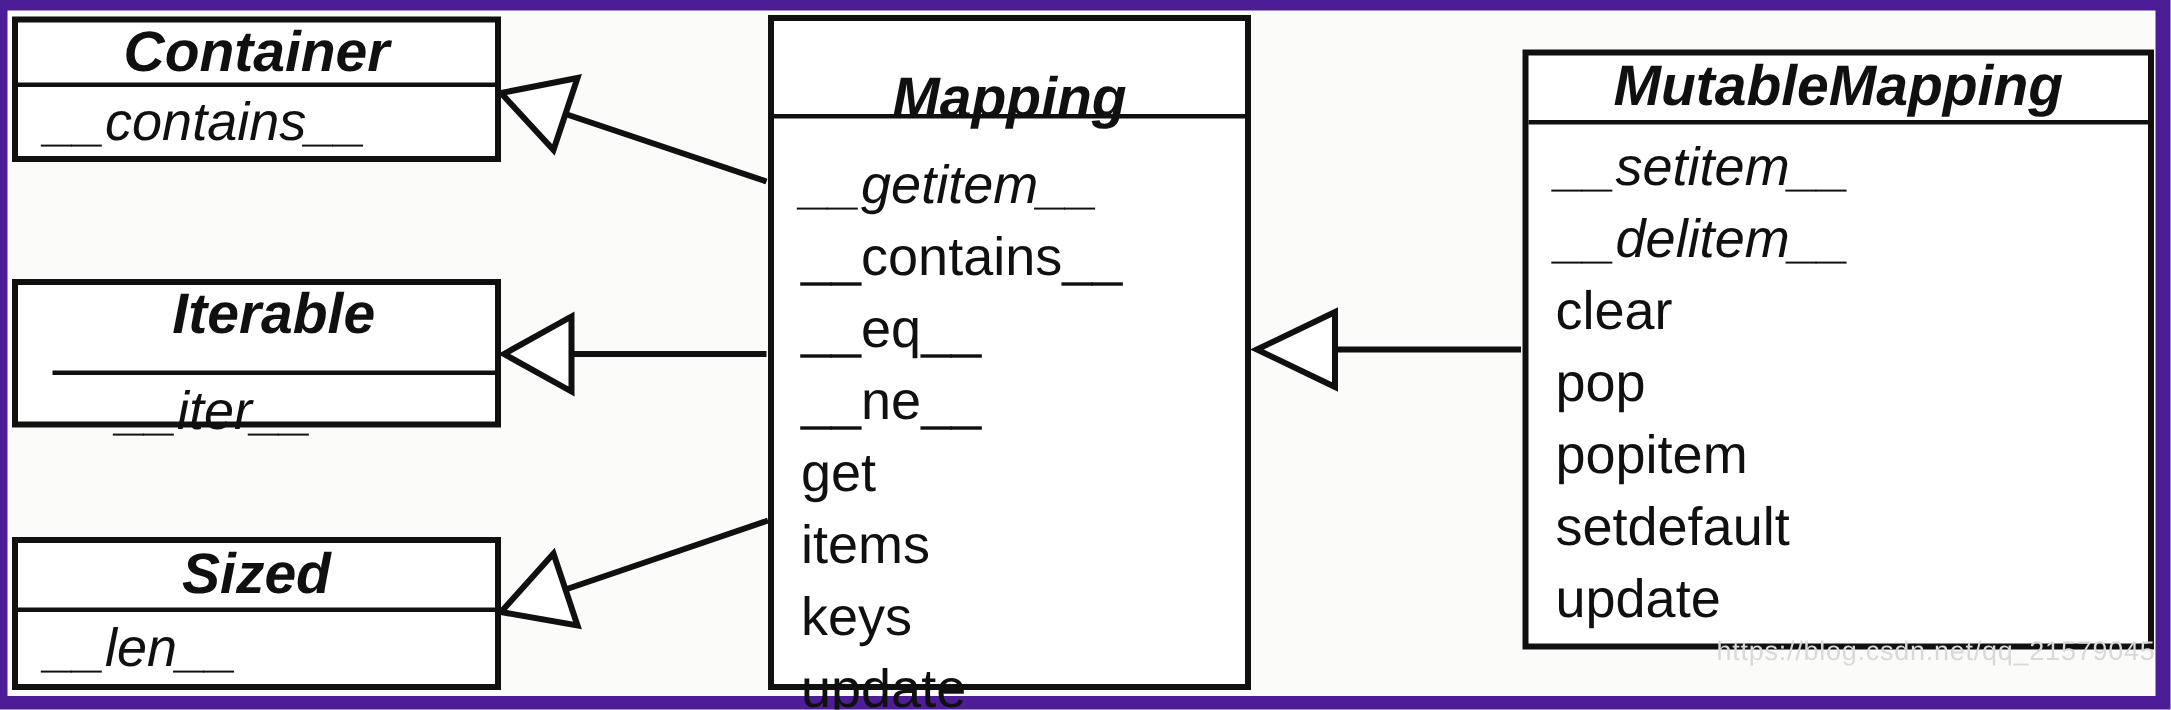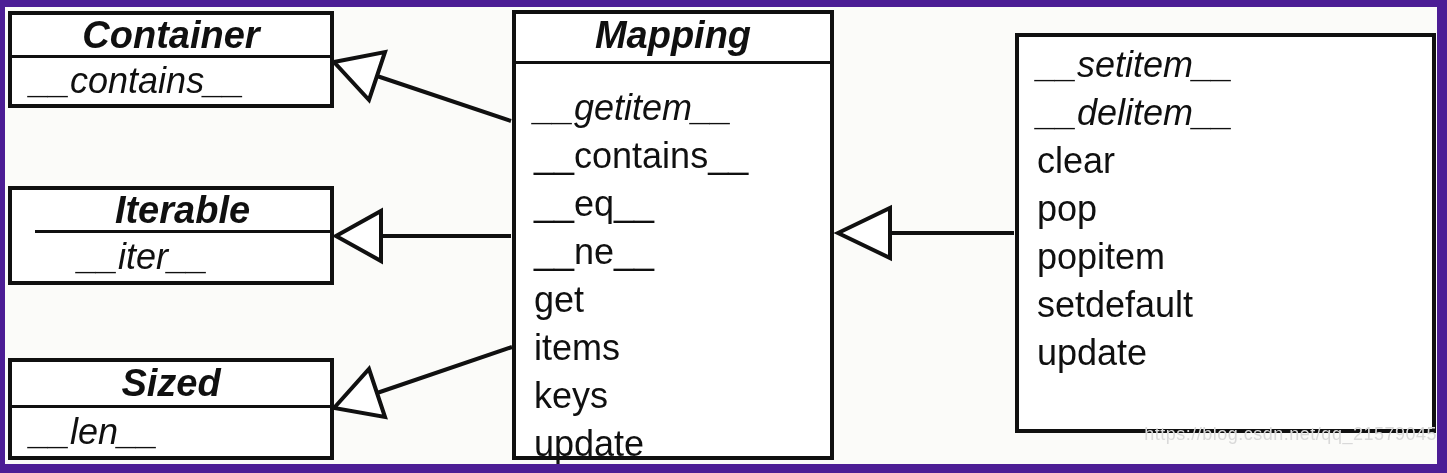--- a/index.html
+++ b/index.html
@@ -47,27 +47,27 @@
     overflow: visible;
   }
   .member { font-style: normal; }
   .member.abstract { font-style: italic; }
 
   
   .box-container       { left: 8px;    top: 11px;  width: 326px; height: 97px;  }
   .box-container  .class-title   { height: 43px; line-height: 40px; }
   .box-container  .class-members { line-height: 45px; }
   .box-iterable        { left: 8px;    top: 186px; width: 326px; height: 99px;  }
-  .box-iterable   .class-title   { height: 43px; line-height: 40px; margin-left: 23px; }
+  .box-iterable   .class-title   { height: 60px; line-height: 40px; margin-left: 23px; }
   .box-iterable   .class-members { line-height: 47px; margin-left: 48px; }
   .box-sized           { left: 8px;    top: 358px; width: 326px; height: 102px; }
   .box-sized      .class-title   { height: 46px; line-height: 43px; }
   .box-sized      .class-members { line-height: 47px; }
   .box-mapping         { left: 512px;  top: 10px;  width: 322px; height: 450px; }
-  .box-mapping    .class-title   { height: 50px; line-height: 42px; }
+  .box-mapping    .class-title   { height: 34px; line-height: 42px; margin-top: 31px; }
   .box-mapping    .class-members { padding-top: 20px; line-height: 48px; }
   .box-mutable-mapping { left: 1015px; top: 33px;  width: 421px; height: 400px; }
   .box-mutable-mapping .class-title   { height: 46px; line-height: 43px; }
   .box-mutable-mapping .class-members { padding-top: 4px; line-height: 48px; }
 
   .watermark {
     position: absolute;
     top: 424px;
     right: 10px;
     font-size: 18px;
@@ -137,20 +137,21 @@
         <div class="member">__eq__</div>
         <div class="member">__ne__</div>
         <div class="member">get</div>
         <div class="member">items</div>
         <div class="member">keys</div>
         <div class="member">update</div>
       </div>
   </div>
 
   <div class="class-box box-mutable-mapping">
+    <div class="class-title">MutableMapping</div>
     <div class="class-members">
 
     <div class="member abstract">__setitem__</div>
         <div class="member abstract">__delitem__</div>
         <div class="member">clear</div>
         <div class="member">pop</div>
         <div class="member">popitem</div>
         <div class="member">setdefault</div>
         <div class="member">update</div>
       </div>

